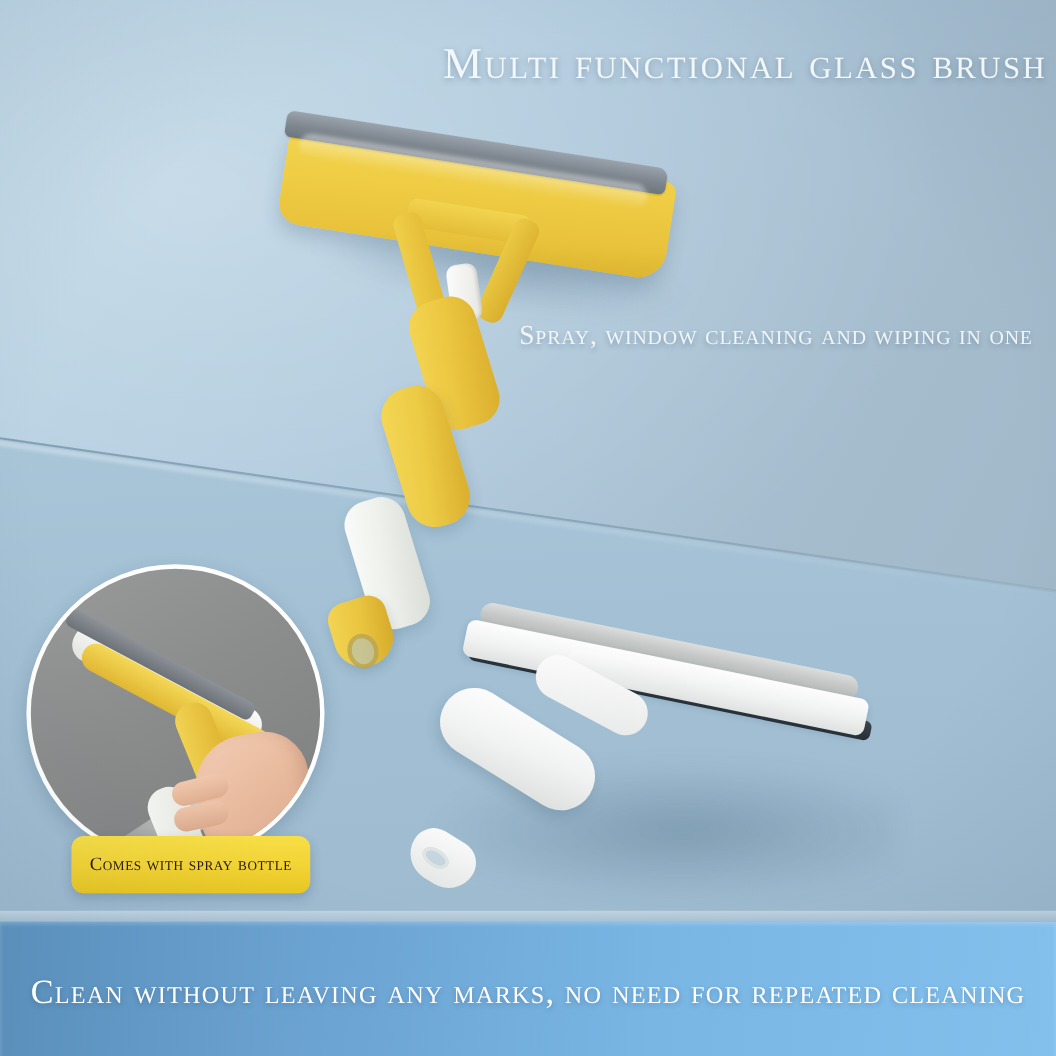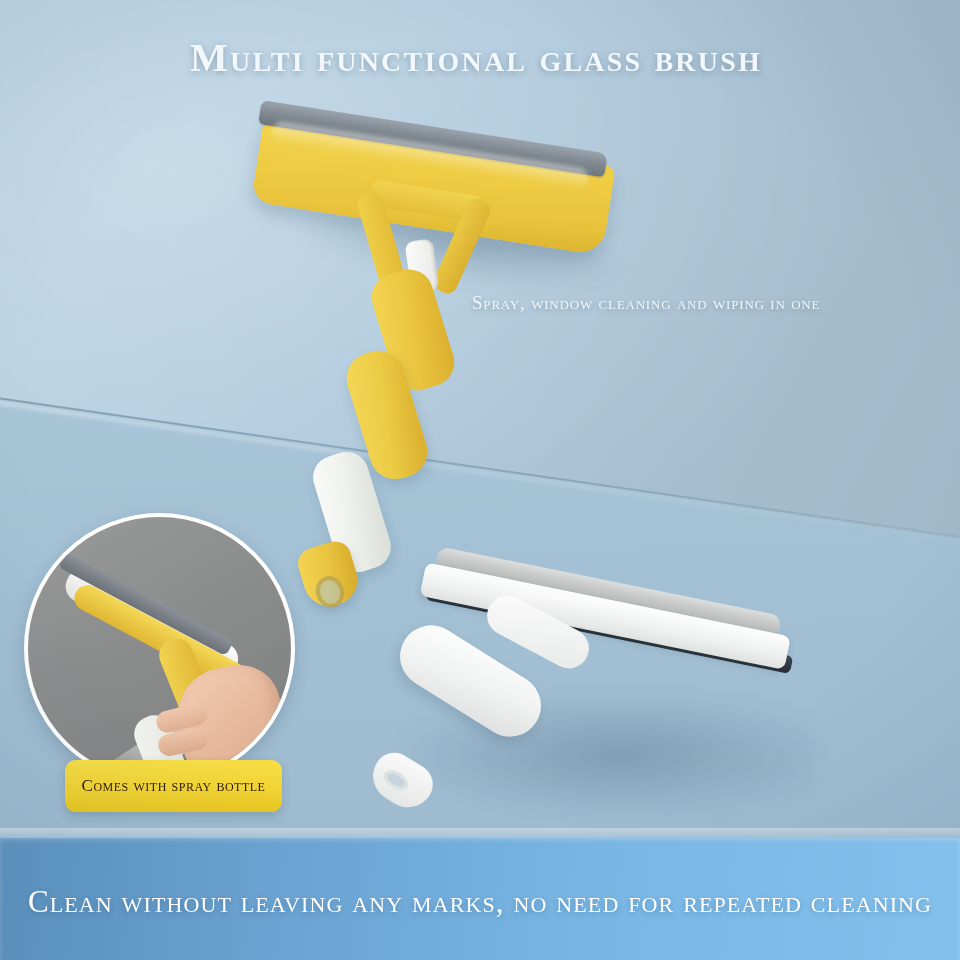--- a/index.html
+++ b/index.html
@@ -35,31 +35,30 @@
     filter:blur(1.4px);
   }
   .vignette{
     position:absolute;inset:0;
     background:radial-gradient(ellipse 85% 75% at 50% 45%, rgba(0,0,0,0) 55%, rgba(40,70,95,0.13) 100%);
   }
 
   
   .title{
     position:absolute;left:0;right:8px;top:34px;
-    text-align:center;
+    text-align:right;
     font-size:40px;letter-spacing:2.2px;
     color:#f2f7fb;
     font-variant:small-caps;
     text-shadow:0 2px 6px rgba(40,70,95,.35);
     white-space:nowrap;
-    font-weight:bold;
   }
   .subtitle{
     position:absolute;left:472px;top:292px;
-    font-size:19px;letter-spacing:.8px;
+    font-size:25px;letter-spacing:.8px;
     color:#f0f6fa;
     font-variant:small-caps;
     text-shadow:0 2px 5px rgba(40,70,95,.30);
     white-space:nowrap;
   }
 
   
   .yellow-tool{position:absolute;left:250px;top:92px;width:380px;height:460px;}
   .y-blade{
     position:absolute;left:10px;top:8px;width:350px;height:24px;

